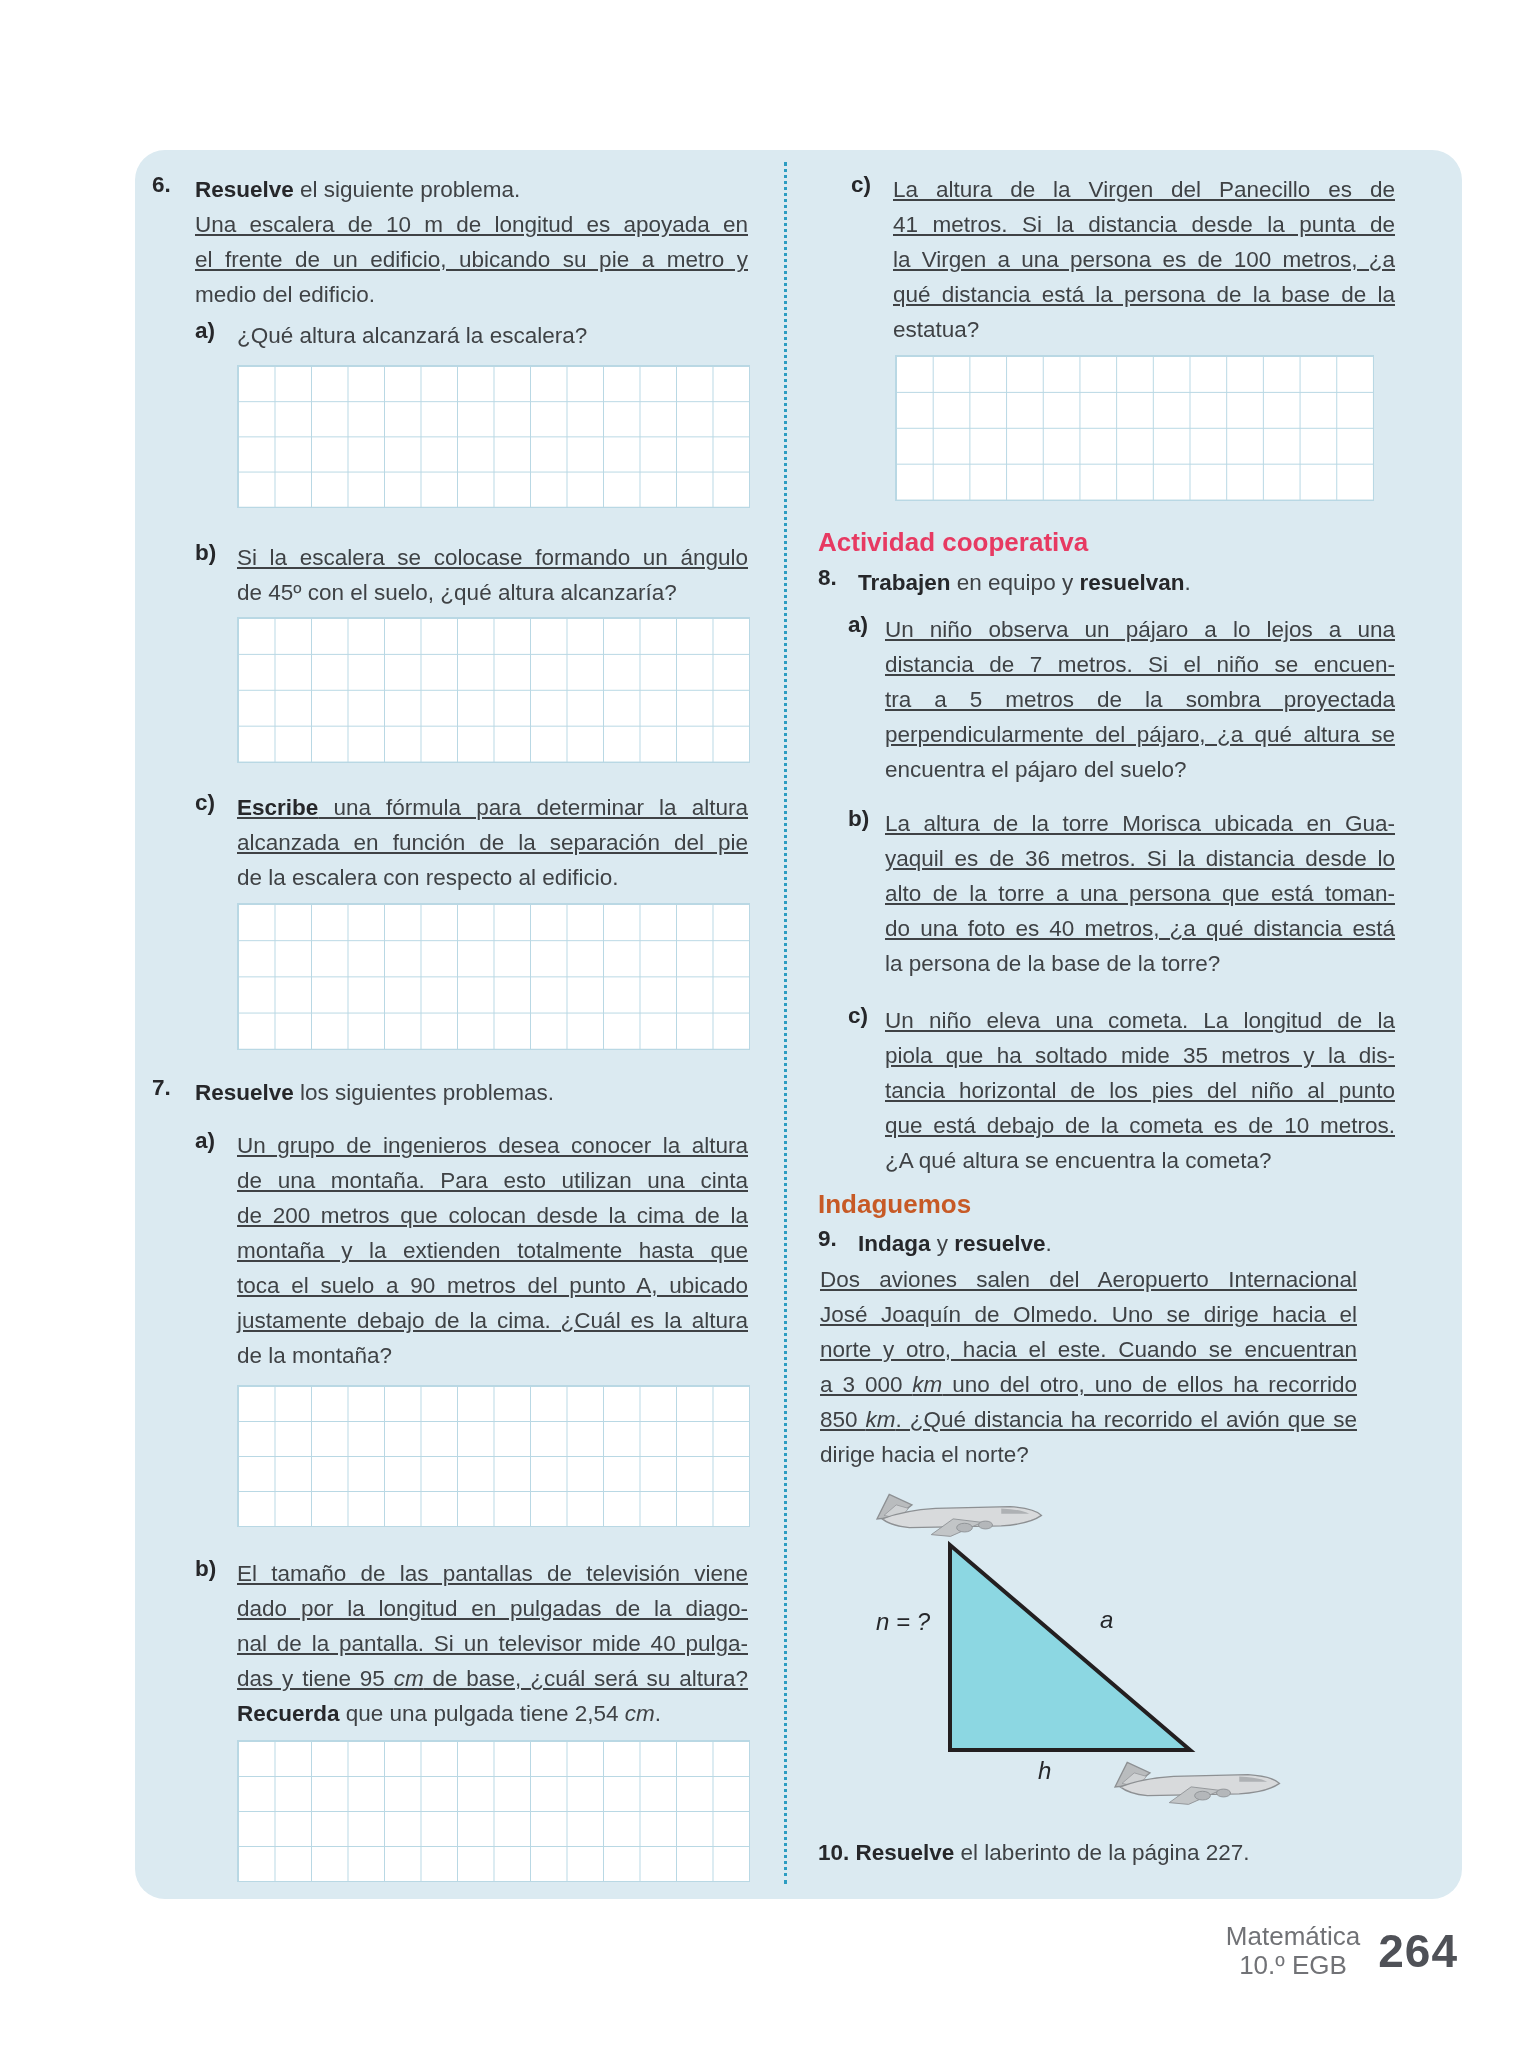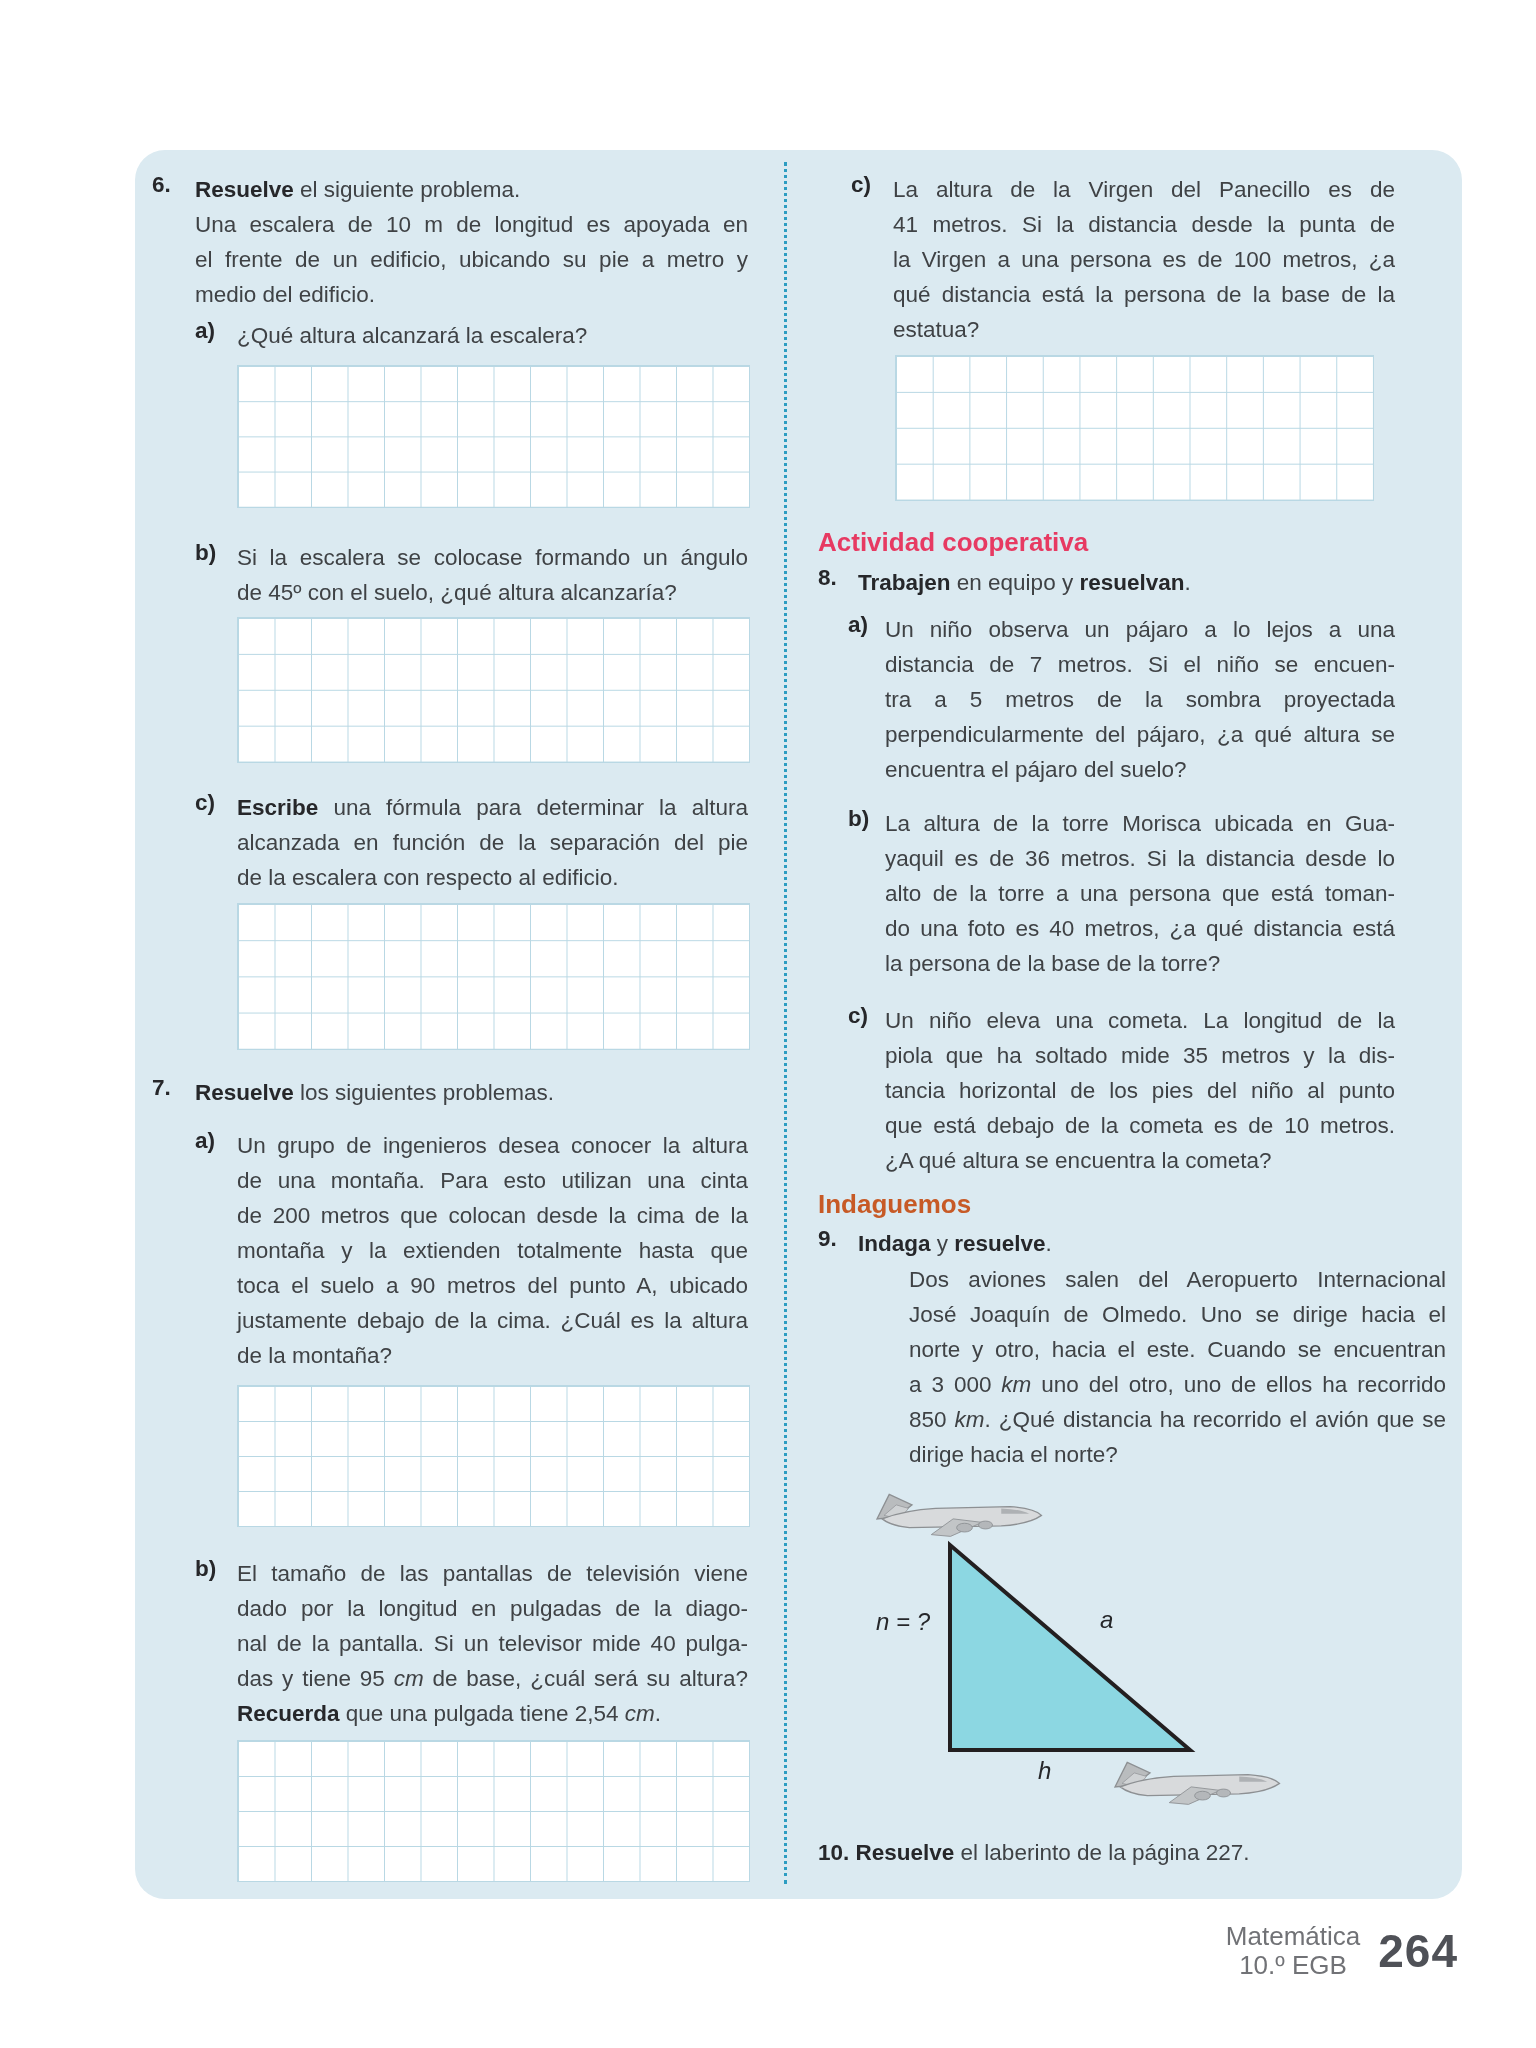--- a/index.html
+++ b/index.html
@@ -14,21 +14,21 @@
     background:#dbeaf1;border-radius:30px;
   }
   .divider{
     position:absolute;left:784px;top:162px;height:1722px;width:0;
     border-left:3px dotted #2d9dc2;
   }
   .tblock{position:absolute;font-size:22.5px;}
   .marker{position:absolute;top:0;font-weight:700;color:#26272a;}
   .lines{position:relative;}
   .jline{line-height:35px;white-space:normal;}
-  .just .jline:not(:last-child){text-align:justify;text-align-last:justify;}
+  .just .jline:not(:last-child){text-align:justify;text-align-last:justify;text-decoration:underline;}
   .jline b{font-weight:700;color:#26272a;}
   .jline i{font-style:italic;}
   .heading{position:absolute;font-weight:700;font-size:26px;line-height:36px;}
   .heading-pink{color:#e73a62;}
   .heading-orange{color:#c75a26;}
   .grid{
     position:absolute;background-color:#ffffff;border:1px solid #b9d8e4;
     background-image:
       linear-gradient(to right,#b9d8e4 1px,transparent 1px),
       linear-gradient(to bottom,#b9d8e4 1px,transparent 1px);
@@ -184,21 +184,21 @@
 
   <div class="heading heading-orange" style="left:818px;top:1186px">Indaguemos</div>
 
   <div class="tblock" style="left:858px;top:1226px;width:537px">
     <span class="marker" style="left:-40px">9.</span>
     <div class="lines">
         <div class="jline"><b>Indaga</b> y <b>resuelve</b>.</div>
       </div>
   </div>
 
-  <div class="tblock" style="left:909px;top:1262px;width:537px">
+  <div class="tblock" style="left:820px;top:1262px;width:537px">
     <div class="lines just">
         <div class="jline">Dos aviones salen del Aeropuerto Internacional</div>
         <div class="jline">José Joaquín de Olmedo. Uno se dirige hacia el</div>
         <div class="jline">norte y otro, hacia el este. Cuando se encuentran</div>
         <div class="jline">a 3 000 <i>km</i> uno del otro, uno de ellos ha recorrido</div>
         <div class="jline">850 <i>km</i>. ¿Qué distancia ha recorrido el avión que se</div>
         <div class="jline">dirige hacia el norte?</div>
       </div>
   </div>
 

